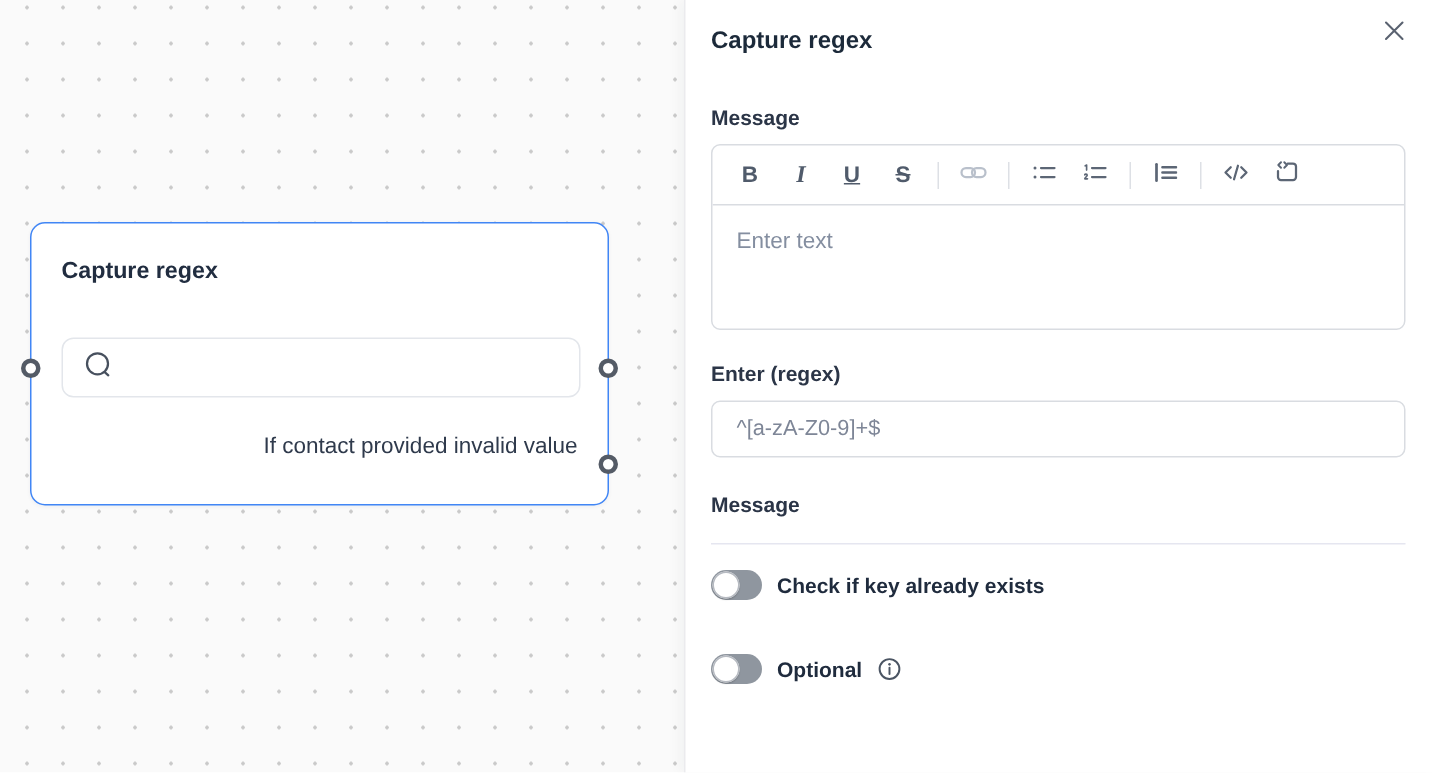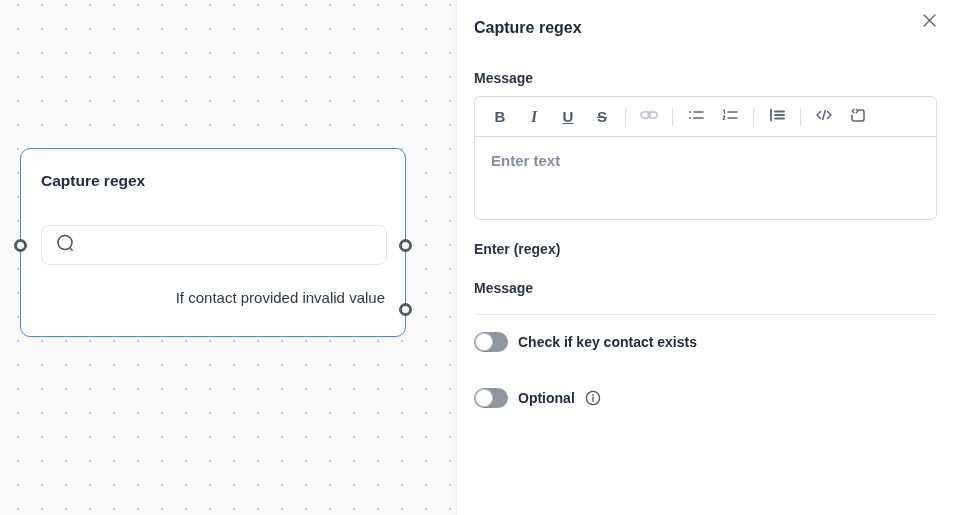--- a/index.html
+++ b/index.html
@@ -106,21 +106,20 @@
   }
   .tb-btn.italic { font-family:"Liberation Serif", serif; font-style:italic; font-size:16px; }
   .tb-btn.underline { text-decoration:underline; }
   .tb-btn.strike { text-decoration:line-through; }
   .tb-sep { width:1px; height:18px; background:#dde0e5; margin:0 6px; }
   .tb-svg { stroke:#5c6675; fill:none; stroke-width:1.5; stroke-linecap:round; stroke-linejoin:round; }
   .tb-svg.muted { stroke:#b9c0cb; }
   .editor-body {
     height:82px;
     padding:15px 16px;
-    font-weight:bold;
   }
   .editor-placeholder { font-size:15px; color:#848ea0; }
 
   
   .text-input {
     margin-top:10px;
     width:100%; height:38px;
     border:1px solid #d9dce1;
     border-radius:6px;
     padding:0 16px;
@@ -276,30 +275,31 @@
         </span>
       </button>
     </div>
 
     <div class="editor-body">
       <span class="editor-placeholder">Enter text</span>
     </div>
   </div>
 
   <div class="field-label lbl-format">Enter (regex)</div>
+  <input class="text-input" type="text" value="^[a-zA-Z0-9]+$" style="">
 
   <div class="field-label lbl-variable">Message</div>
 
   <div class="divider"></div>
 
   <div class="toggle-row first">
     <span class="toggle">
         <span class="knob"></span>
       </span>
-    <span class="toggle-label">Check if key contact exists</span>
+    <span class="toggle-label">Check if key already exists</span>
   </div>
 
   <div class="toggle-row second">
     <span class="toggle">
         <span class="knob"></span>
       </span>
     <span class="toggle-label">Optional</span>
     <span class="info-icon">
       <svg width="16" height="16" viewBox="0 0 16 16">
         <circle cx="8" cy="8" r="6.6" fill="none" stroke="#4b5563" stroke-width="1.3"></circle>

